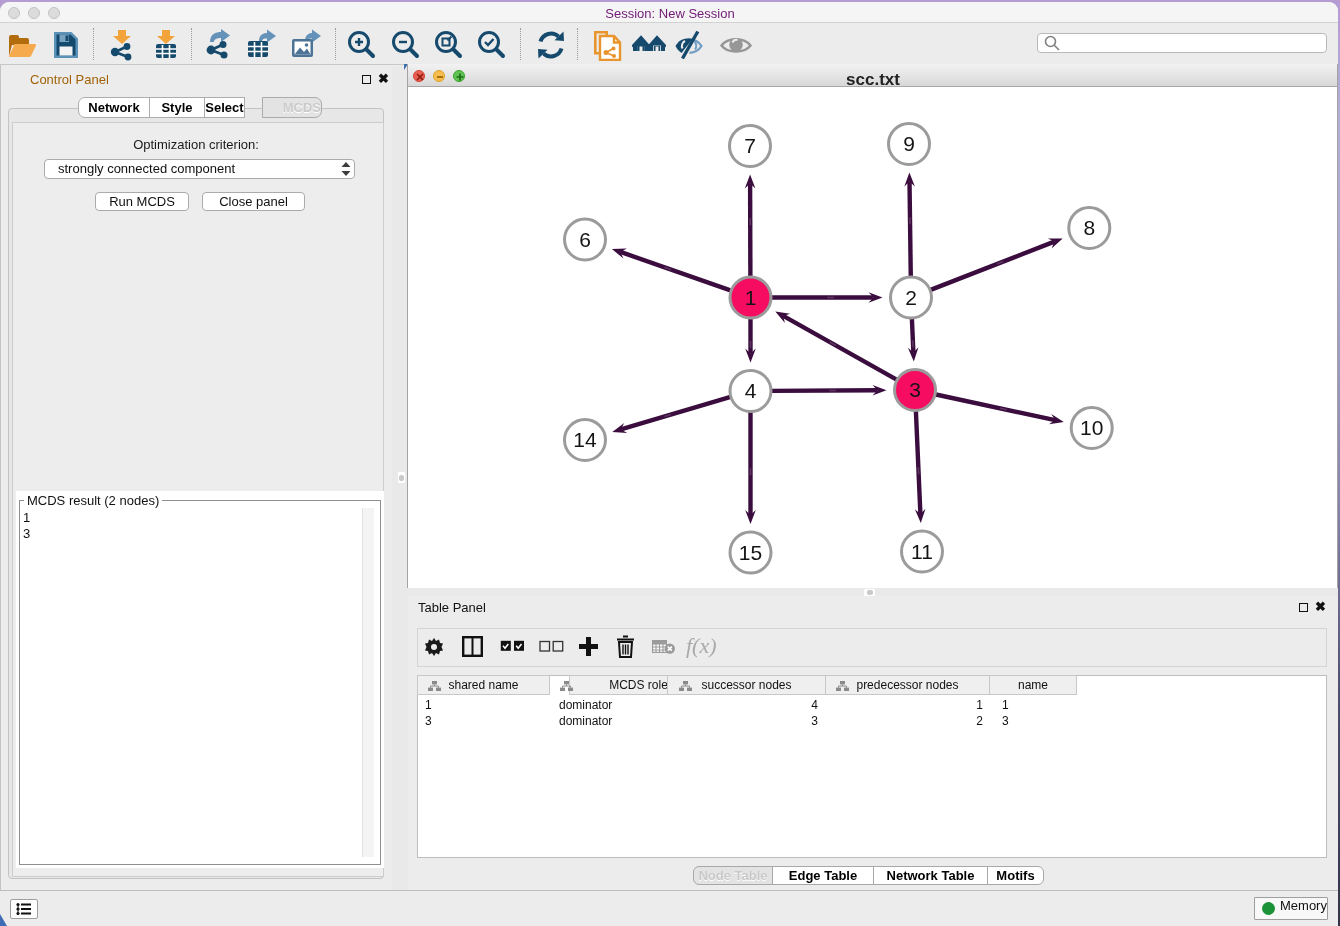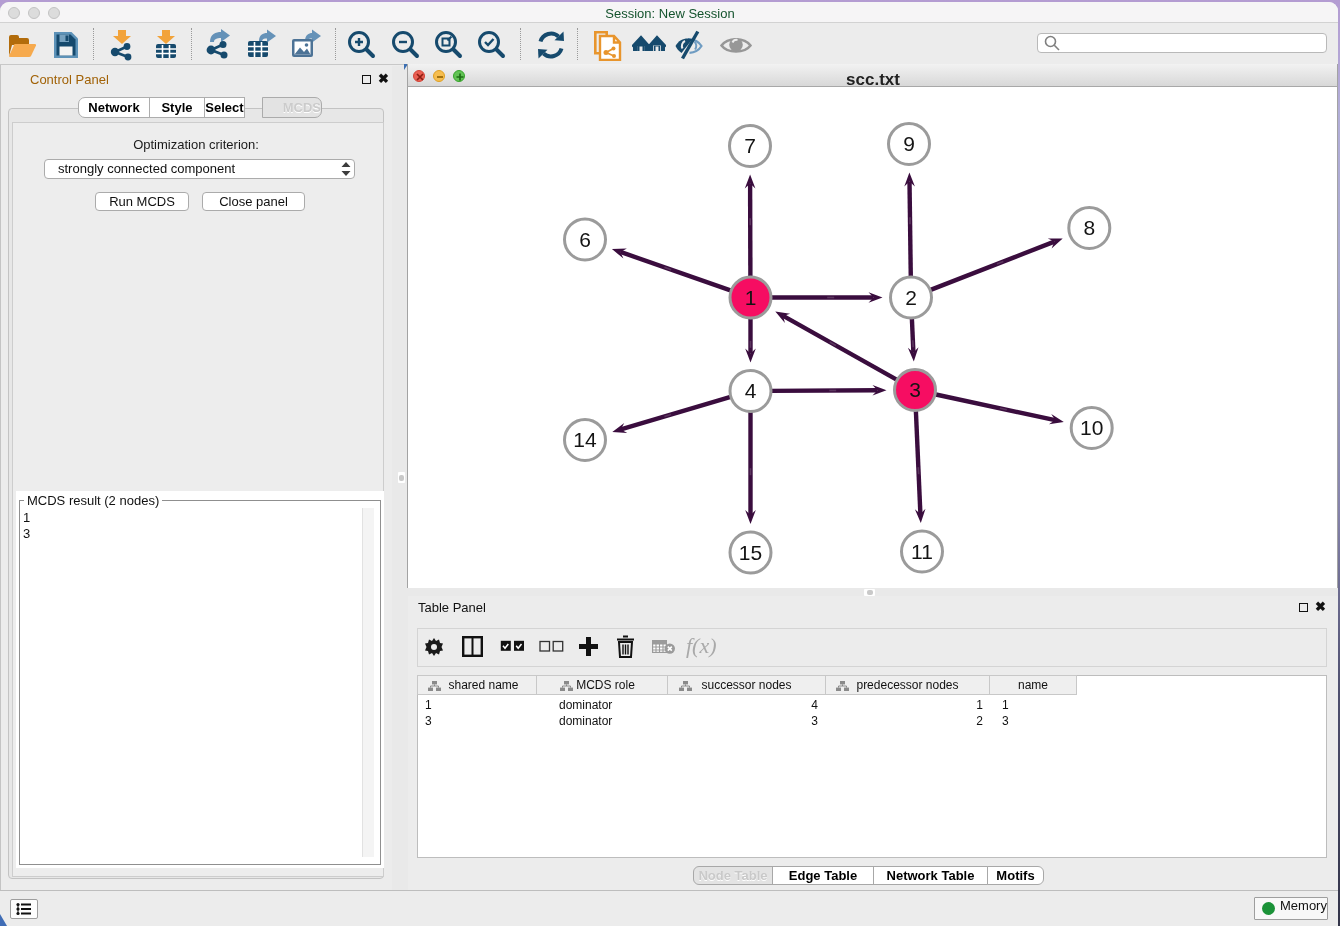--- a/index.html
+++ b/index.html
@@ -1,21 +1,21 @@
 <!DOCTYPE html>
 <html><head><meta charset="utf-8">
 <style>
 *{margin:0;padding:0;box-sizing:border-box}
 html,body{width:1340px;height:926px;overflow:hidden}
 body{background:linear-gradient(#b49cd2 0%,#b2aed8 12%,#a9a9cf 30%,#8583ab 55%,#4e4f6e 75%,#333449 100%);font-family:"Liberation Sans",sans-serif;position:relative}
 .abs{position:absolute}
 .win{left:0;top:2px;width:1338px;height:924px;background:#ececec;border-radius:9px 9px 0 0;border-left:1px solid #c4c4c4}
 .titlebar{left:0;top:2px;width:1338px;height:21px;background:#f6f5f6;border-radius:9px 9px 0 0;border-bottom:1px solid #d2d2d2}
 .tl{width:12px;height:12px;border-radius:50%;background:#dcdcdc;border:1px solid #c3c3c3;top:7px}
-.wtitle{top:6px;left:0;width:1340px;text-align:center;font-size:13px;color:#14532d}
+.wtitle{top:6px;left:0;width:1340px;text-align:center;font-size:13px;color:#701a75}
 .toolbar{left:0;top:23px;width:1338px;height:42px;background:#ececec;border-bottom:1px solid #c8c8c8}
 .tsep{top:28px;width:1px;height:32px;border-left:1px dotted #9a9a9a}
 .icon{top:29px}
 .searchbox{top:33px;left:1037px;width:290px;height:20px;background:#fff;border:1px solid #b9b9b9;border-radius:4px}
 
 .cp-title{left:30px;top:72px;font-size:13px;color:#a16207}
 .float-ic{width:9px;height:9px;border:1.5px solid #111;top:75px}
 .close-x{top:71px;font-size:13px;font-weight:bold;color:#111}
 .tabbody{left:8px;top:108px;width:376px;height:771px;background:#e7e7e7;border:1px solid #c3c3c3;border-radius:4px}
 .mcdspanel{left:12px;top:122px;width:372px;height:755px;background:#ededed;border:1px solid #cdcdcd}
@@ -349,21 +349,21 @@
 <rect x="0.6" y="0.6" width="13.8" height="11.8" fill="#fff" stroke="#9b9b9b" stroke-width="1.2"></rect>
 <path d="M0.6 4 h13.8 M0.6 7 h13.8 M0.6 10 h13.8 M4 0.6 v11.8 M7.5 0.6 v11.8 M11 0.6 v11.8" stroke="#9b9b9b" stroke-width="1.1"></path>
 <rect x="0.6" y="0.6" width="13.8" height="3.4" fill="#9b9b9b"></rect>
 <circle cx="17.8" cy="8.6" r="5.2" fill="#9b9b9b"></circle>
 <path d="M15.8 6.6 l4 4 M19.8 6.6 l-4 4" stroke="#fff" stroke-width="1.6"></path>
 </svg>
 <div class="abs" style="left:686px;top:633px;font-family:'Liberation Serif',serif;font-style:italic;font-size:22px;color:#a9a9a9">f(x)</div>
 
 <div class="abs tbl"></div>
 <div class="abs th" style="left:417px;width:133px">shared name</div>
-<div class="abs th" style="left:536px;width:139px">MCDS role</div>
+<div class="abs th" style="left:569px;width:139px">MCDS role</div>
 <div class="abs th" style="left:667px;width:159px">successor nodes</div>
 <div class="abs th" style="left:825px;width:165px">predecessor nodes</div>
 <div class="abs th" style="left:989px;width:88px">name</div>
 <svg class="abs" style="left:428px;top:681px" width="13" height="10" viewBox="0 0 13 10">
 <rect x="4" y="0" width="5" height="3.4" fill="#8a8a8a"></rect>
     <rect x="0" y="6.6" width="5" height="3.4" fill="#8a8a8a"></rect>
     <rect x="8" y="6.6" width="5" height="3.4" fill="#8a8a8a"></rect>
 <path d="M6.5 3.4 v1.6 M2.5 6.6 v-1.6 h8 v1.6" fill="none" stroke="#8a8a8a" stroke-width="1"></path>
 </svg>
 <svg class="abs" style="left:560px;top:681px" width="13" height="10" viewBox="0 0 13 10">

